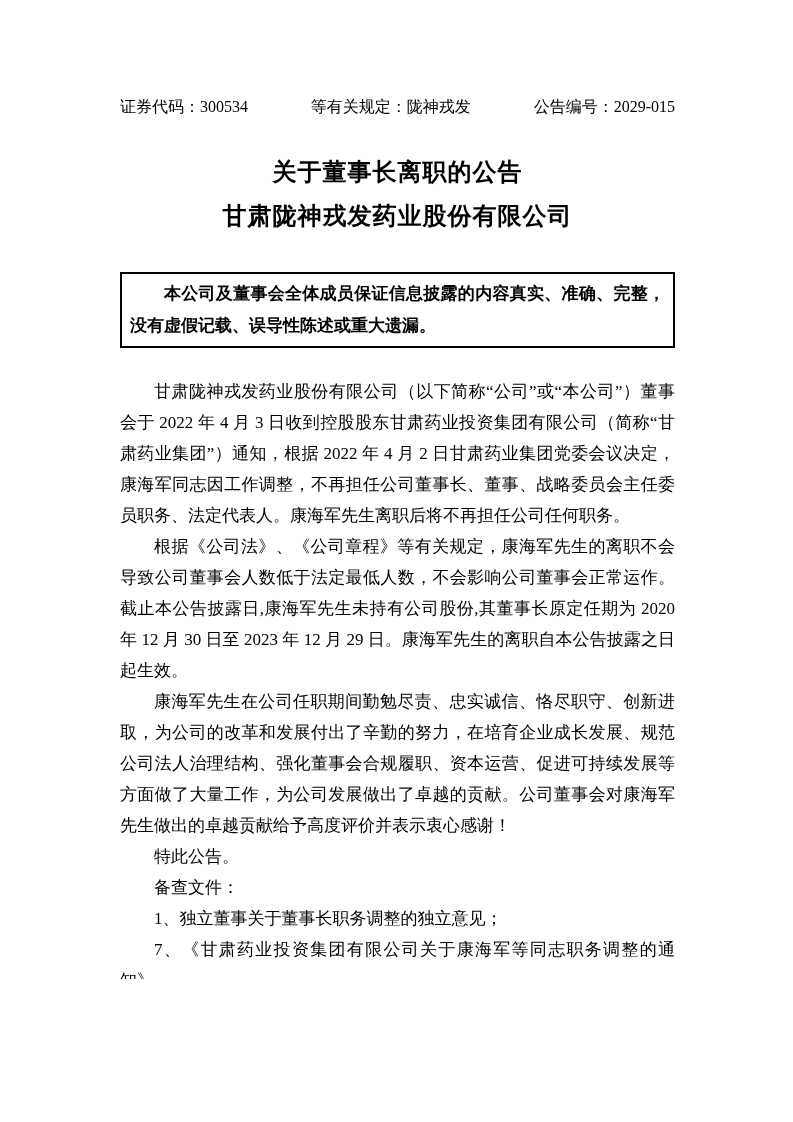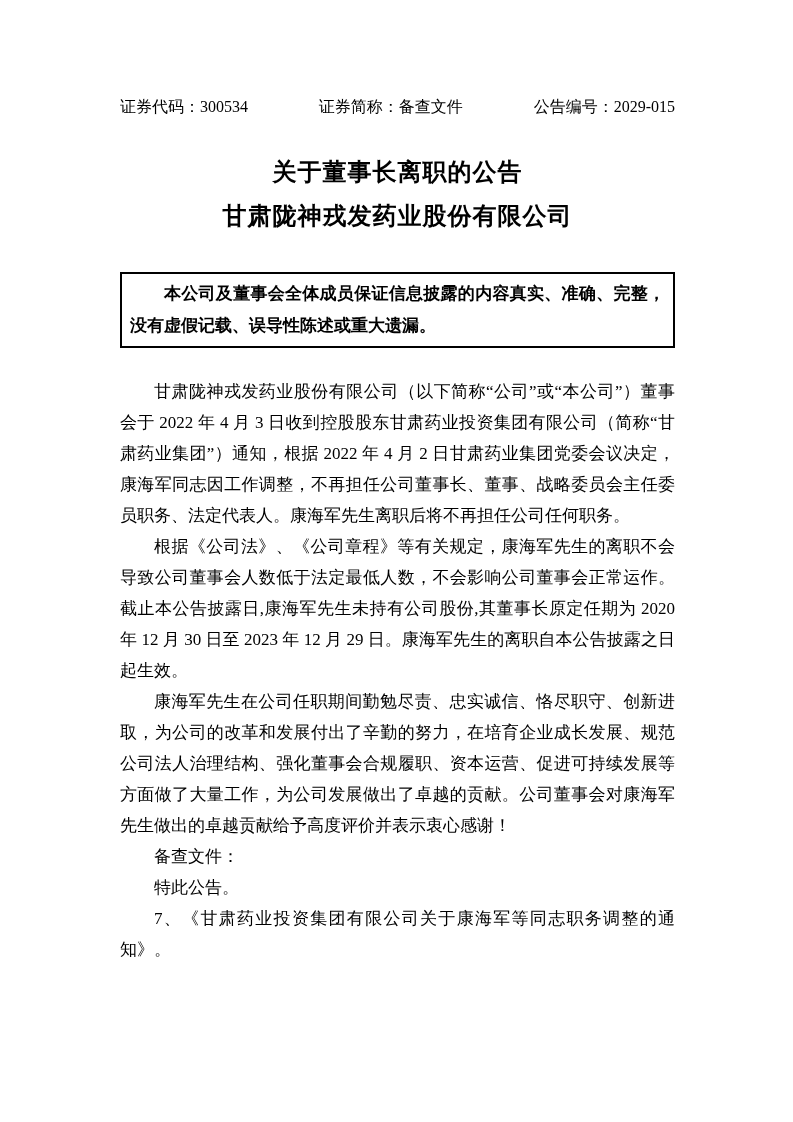--- a/index.html
+++ b/index.html
@@ -73,39 +73,40 @@
     padding-right: 4px;
   }
 </style>
 </head>
 <body>
 
 <div class="page">
 
   <div class="header-row">
     <span>证券代码：300534</span>
-    <span>证券简称：备查文件</span>
+    <span>等有关规定：陇神戎发</span>
     <span>公告编号：2029-015</span>
   </div>
 
   <h1 class="title">
     <span class="title-line">关于董事长离职的公告</span>
     <span class="title-line">甘肃陇神戎发药业股份有限公司</span>
   </h1>
 
   <div class="disclaimer-box">
     <p>本公司及董事会全体成员保证信息披露的内容真实、准确、完整，没有虚假记载、误导性陈述或重大遗漏。</p>
   </div>
 
   <div class="body-text">
     <p>甘肃陇神戎发药业股份有限公司（以下简称“公司”或“本公司”）董事会于 2022 年 4 月 3 日收到控股股东甘肃药业投资集团有限公司（简称“甘肃药业集团”）通知，根据 2022 年 4 月 2 日甘肃药业集团党委会议决定，康海军同志因工作调整，不再担任公司董事长、董事、战略委员会主任委员职务、法定代表人。康海军先生离职后将不再担任公司任何职务。</p>
     <p>根据《公司法》、《公司章程》等有关规定，康海军先生的离职不会导致公司董事会人数低于法定最低人数，不会影响公司董事会正常运作。截止本公告披露日,康海军先生未持有公司股份,其董事长原定任期为 2020 年 12 月 30 日至 2023 年 12 月 29 日。康海军先生的离职自本公告披露之日起生效。</p>
     <p>康海军先生在公司任职期间勤勉尽责、忠实诚信、恪尽职守、创新进取，为公司的改革和发展付出了辛勤的努力，在培育企业成长发展、规范公司法人治理结构、强化董事会合规履职、资本运营、促进可持续发展等方面做了大量工作，为公司发展做出了卓越的贡献。公司董事会对康海军先生做出的卓越贡献给予高度评价并表示衷心感谢！</p>
+    <p>特此公告。</p>
     <p>备查文件：</p>
-    <p>特此公告。</p>
+    <p>1、独立董事关于董事长职务调整的独立意见；</p>
     <p>7、《甘肃药业投资集团有限公司关于康海军等同志职务调整的通知》。</p>
   </div>
 
   <div class="signature">
     <p>甘肃陇神戎发药业股份有限公司　董事会</p>
   </div>
 
 </div>
 
 </body></html>

